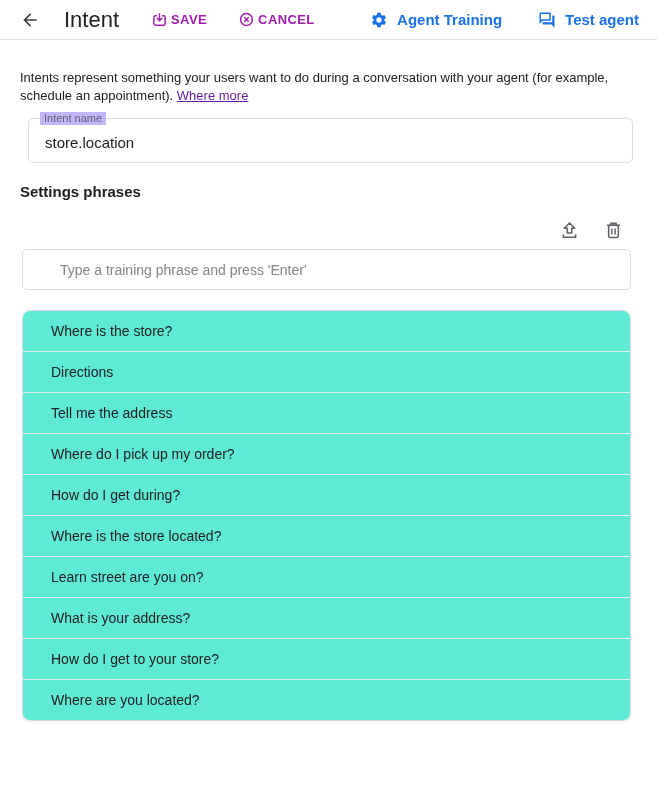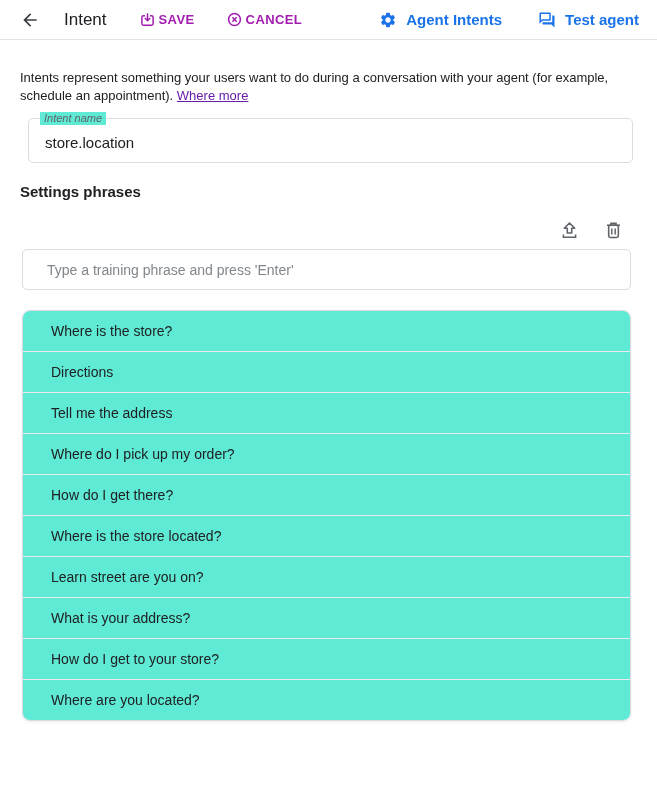--- a/index.html
+++ b/index.html
@@ -13,21 +13,21 @@
   .topbar {
     height:40px; display:flex; align-items:center;
     border-bottom:1px solid #e2e2e2; box-sizing:border-box;
     padding-right:18px;
   }
   .back-btn {
     margin-left:18px; width:24px; height:24px;
     display:flex; align-items:center; justify-content:center; cursor:pointer;
     color:#3c4043;
   }
-  .page-title { margin-left:22px; font-size:17px; color:#202124; white-space:nowrap; }
+  .page-title { margin-left:22px; font-size:22px; color:#202124; white-space:nowrap; }
   .txt-btn {
     display:flex; align-items:center; gap:4px;
     color:#a21caf; font-size:13px; font-weight:bold; letter-spacing:0.4px;
     cursor:pointer; white-space:nowrap;justify-content:flex-end;
   }
   .save-btn   { margin-left:33px; }
   .cancel-btn { margin-left:32px; }
   .menu-btn {
     display:flex; align-items:center; gap:9px;
     color:#1a73e8; font-size:15px; font-weight:bold; cursor:pointer; white-space:nowrap;
@@ -42,22 +42,22 @@
     margin:29px 0 0 0; font-size:13px; line-height:18px;
     color:#202124; width:600px;
   }
   .intro a { color:#681da8; text-decoration:underline; cursor:pointer; }
 
   .intent-field {
     position:relative; margin:13px 0 0 8px; width:603px; height:43px;
     border:1px solid #dadce0; border-radius:5px; box-sizing:content-box;
   }
   .intent-field .float-label {
-    position:absolute; top:-7px; left:11px; background:#5eead4; padding:0 4px;
-    font-size:11px; color:#5f6368; line-height:13px;font-style:italic;
+    position:absolute; top:-7px; left:11px; background:#c4b5fd; padding:0 4px;
+    font-size:11px; color:#5f6368; line-height:13px;
   }
   .intent-field input {
     position:absolute; left:0; top:0; width:100%; height:100%;
     border:none; outline:none; background:transparent;
     font-family:"Liberation Sans", sans-serif; font-size:15px; color:#202124;
     padding:4px 16px 0 16px; box-sizing:border-box;
   }
 
   .section-heading { margin:20px 0 0 0; font-size:15px; font-weight:bold; color:#202124; }
   .section-desc {
@@ -68,21 +68,21 @@
   .phrase-toolbar {
     display:flex; justify-content:flex-end; align-items:center; gap:23px;
     margin:19px 9px 0 0; height:22px;
   }
   .icon-btn { color:#5f6368; cursor:pointer; display:flex; align-items:center; justify-content:center; }
 
   .phrase-input {
     display:block; margin:8px 0 0 2px; width:609px; height:41px;
     border:1px solid #dadce0; border-radius:5px;
     font-family:"Liberation Sans", sans-serif; font-size:14px; color:#202124;
-    padding:0 24px; box-sizing:border-box; outline:none;
+    padding:0 37px; box-sizing:border-box; outline:none;
   }
   .phrase-input::placeholder { color:#80868b; opacity:1; }
 
   .phrase-list {
     margin:20px 0 0 2px; padding:0; list-style:none; width:609px;
     border:1px solid #dadce0; border-radius:8px; overflow:hidden;
     box-shadow:0 1px 3px rgba(0,0,0,0.08);
     box-sizing:border-box;
   }
   .phrase-list li {
@@ -131,21 +131,21 @@
     </span>
     <span>CANCEL</span>
   </div>
 
   <div class="menu-btn agent-settings-btn">
     <span>
       <svg width="18" height="18" viewBox="0 0 24 24">
         <path fill="currentColor" fill-rule="evenodd" d="M19.14 12.94c.04-.3.06-.61.06-.94 0-.32-.02-.64-.07-.94l2.03-1.58c.18-.14.23-.41.12-.61l-1.92-3.32c-.12-.22-.37-.29-.59-.22l-2.39.96c-.5-.38-1.03-.7-1.62-.94l-.36-2.54c-.04-.24-.24-.41-.48-.41h-3.84c-.24 0-.43.17-.47.41l-.36 2.54c-.59.24-1.13.57-1.62.94l-2.39-.96c-.22-.08-.47 0-.59.22L2.74 8.87c-.12.21-.08.47.12.61l2.03 1.58c-.05.3-.09.63-.09.94s.02.64.07.94l-2.03 1.58c-.18.14-.23.41-.12.61l1.92 3.32c.12.22.37.29.59.22l2.39-.96c.5.38 1.03.7 1.62.94l.36 2.54c.05.24.24.41.48.41h3.84c.24 0 .44-.17.47-.41l.36-2.54c.59-.24 1.13-.56 1.62-.94l2.39.96c.22.08.47 0 .59-.22l1.92-3.32c.12-.22.07-.47-.12-.61l-2.01-1.58zM12 15.6c-1.98 0-3.6-1.62-3.6-3.6s1.62-3.6 3.6-3.6 3.6 1.62 3.6 3.6-1.62 3.6-3.6 3.6z"></path>
       </svg>
     </span>
-    <span>Agent Intents</span>
+    <span>Agent Training</span>
   </div>
 
   <div class="menu-btn test-agent-btn">
     <span>
       <svg width="18" height="18" viewBox="0 0 24 24">
         <path fill="currentColor" d="M15 4v7H5.17L4 12.17V4h11m1-2H3c-.55 0-1 .45-1 1v14l4-4h10c.55 0 1-.45 1-1V3c0-.55-.45-1-1-1zm5 4h-2v9H6v2c0 .55.45 1 1 1h11l4 4V7c0-.55-.45-1-1-1z"></path>
       </svg>
     </span>
     <span>Test agent</span>
   </div>
@@ -203,21 +203,21 @@
 
       <li>
         <span>Tell me the address</span>
       </li>
 
       <li>
         <span>Where do I pick up my order?</span>
       </li>
 
       <li>
-        <span>How do I get there?</span>
+        <span>How do I get during?</span>
       </li>
 
       <li>
         <span>Where is the store located?</span>
       </li>
 
       <li>
         <span>Learn street are you on?</span>
       </li>
 

